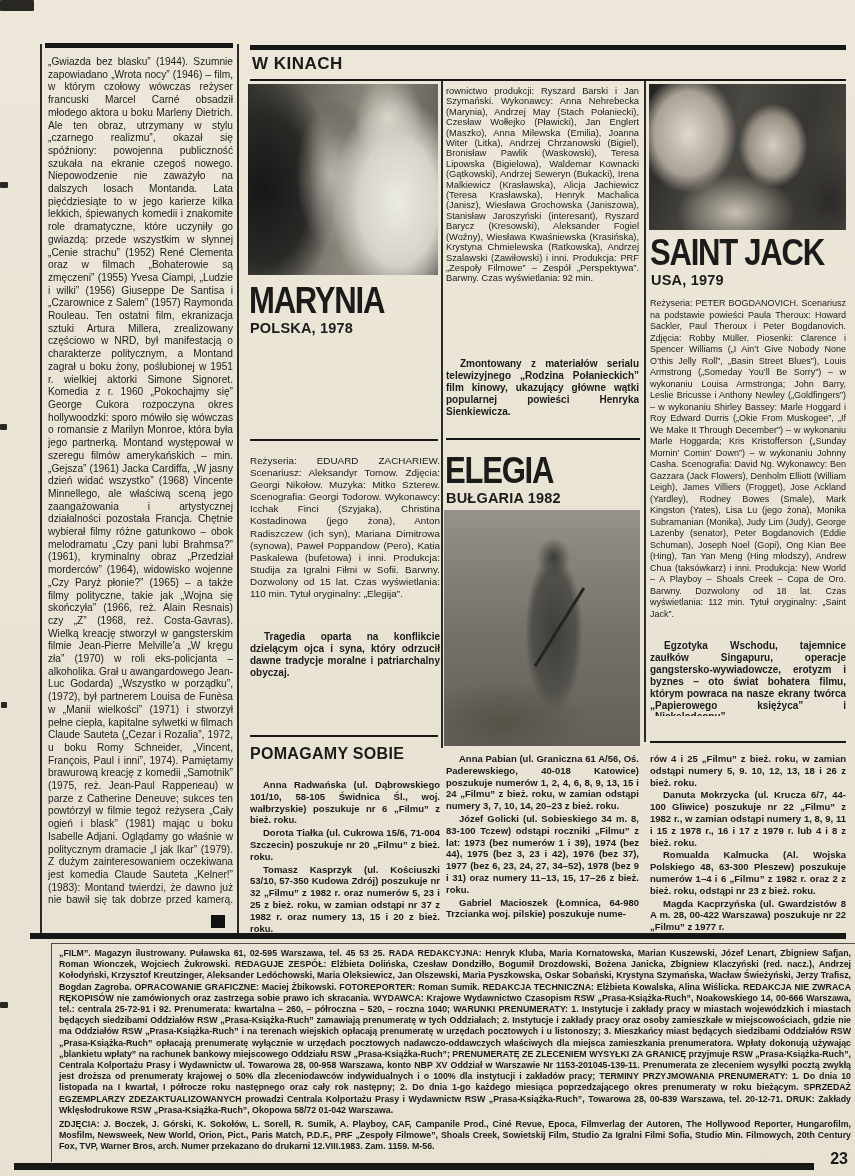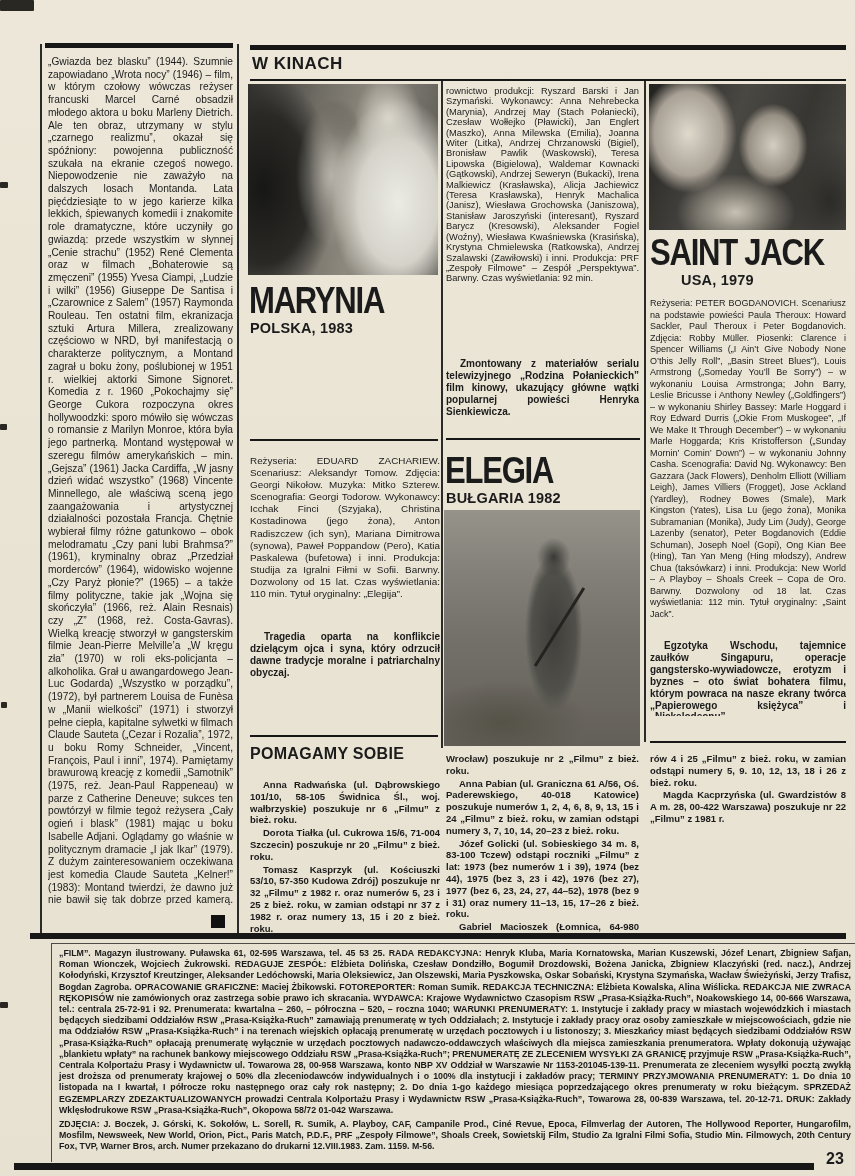--- a/index.html
+++ b/index.html
@@ -59,21 +59,21 @@
 
   <div class="abs photo" style="left:248px;top:84px;width:190px;height:191px;
               background:
                radial-gradient(95px 150px at 79% 62%, #e9e8e2 0%, #d3d1c8 42%, rgba(0,0,0,0) 70%),
                radial-gradient(55px 70px at 74% 18%, #d9d5cb 0%, rgba(0,0,0,0) 62%),
                radial-gradient(55px 110px at 44% 48%, #b5b1a8 0%, rgba(0,0,0,0) 65%),
                radial-gradient(40px 55px at 46% 26%, #5a564f 0%, rgba(0,0,0,0) 65%),
                radial-gradient(95px 150px at 8% 55%, #191917 0%, #2c2b28 50%, rgba(0,0,0,0) 78%),
                linear-gradient(100deg, #373632 0%, #6f6c64 32%, #8d897f 58%, #565450 100%);"></div>
   <div class="abs film-title" style="left:249px;top:282px;">MARYNIA</div>
-  <div class="abs film-sub" style="left:250px;top:320px;">POLSKA, 1983</div>
+  <div class="abs film-sub" style="left:250px;top:320px;">POLSKA, 1978</div>
 
   <div class="abs rule" style="left:250px;top:439px;width:188px;height:2px;"></div>
   <div class="abs cr cr-el" style="left:250px;top:455px;width:190px;height:160px;">Reżyseria: EDUARD ZACHARIEW. Scenariusz: Aleksandyr Tomow. Zdjęcia: Georgi Nikołow. Muzyka: Mitko Szterew. Scenografia: Georgi Todorow. Wykonawcy: Icchak Finci (Szyjaka), Christina Kostadinowa (jego żona), Anton Radiszczew (ich syn), Mariana Dimitrowa (synowa), Paweł Poppandow (Pero), Katia Paskalewa (bufetowa) i inni. Produkcja: Studija za Igralni Fiłmi w Sofii. Barwny. Dozwolony od 15 lat. Czas wyświetlania: 110 min. Tytuł oryginalny: „Elegija”.</div>
   <div class="abs lead" style="left:250px;top:631px;width:190px;height:60px;">Tragedia oparta na konflikcie dzielącym ojca i syna, który odrzucił dawne tradycje moralne i patriarchalny obyczaj.</div>
   <div class="abs rule" style="left:250px;top:735px;width:188px;height:2px;"></div>
   <div class="abs pom-header" style="left:250px;top:745px;">POMAGAMY SOBIE</div>
 
   <div class="abs pom" style="left:250px;top:779px;width:190px;height:158px;">
     <p>Anna Radwańska (ul. Dąbrowskiego 101/10, 58-105 Świdnica Śl., woj. wałbrzyskie) poszukuje nr 6 „Filmu” z bież. roku.</p>
     <p>Dorota Tiałka (ul. Cukrowa 15/6, 71-004 Szczecin) poszukuje nr 20 „Filmu” z bież. roku.</p>
@@ -89,47 +89,48 @@
   <div class="abs photo" style="left:444px;top:510px;width:196px;height:236px;
               background:
                radial-gradient(26px 30px at 56% 20%, #3b3a36 0%, rgba(0,0,0,0) 65%),
                radial-gradient(40px 110px at 56% 52%, #403f3b 0%, #52514b 55%, rgba(0,0,0,0) 72%),
                radial-gradient(120px 60px at 30% 90%, #565349 0%, rgba(0,0,0,0) 70%),
                linear-gradient(180deg, #96938a 0%, #84817a 25%, #73706a 55%, #64615a 100%);">
     <div style="position:absolute;left:58%;top:30%;width:3px;height:92px;background:#262522;transform:rotate(32deg);"></div>
   </div>
 
   <div class="abs pom" style="left:446px;top:753px;width:193px;height:184px;">
-    <p class="noindent">Wrocław) poszukuje nr 2 „Filmu” z bież. roku.</p>
     <p>Anna Pabian (ul. Graniczna 61 A/56, Oś. Paderewskiego, 40-018 Katowice) poszukuje numerów 1, 2, 4, 6, 8, 9, 13, 15 i 24 „Filmu” z bież. roku, w zamian odstąpi numery 3, 7, 10, 14, 20–23 z bież. roku.</p>
-    <p>Józef Golicki (ul. Sobieskiego 34 m. 8, 83-100 Tczew) odstąpi roczniki „Filmu” z lat: 1973 (bez numerów 1 i 39), 1974 (bez 44), 1975 (bez 3, 23 i 42), 1976 (bez 27), 1977 (bez 6, 23, 24, 27, 44–52), 1978 (bez 9 i 31) oraz numery 11–13, 15, 17–26 z bież. roku.</p>
+    <p>Józef Golicki (ul. Sobieskiego 34 m. 8, 83-100 Tczew) odstąpi roczniki „Filmu” z lat: 1973 (bez numerów 1 i 39), 1974 (bez 44), 1975 (bez 3, 23 i 42), 1976 (bez 37), 1977 (bez 6, 23, 24, 27, 34–52), 1978 (bez 9 i 31) oraz numery 11–13, 15, 17–26 z bież. roku.</p>
     <p>Gabriel Macioszek (Łomnica, 64-980 Trzcianka woj. pilskie) poszukuje nume-</p>
   </div>
 
   <div class="abs photo" style="left:649px;top:84px;width:197px;height:146px;
               background:
                radial-gradient(48px 58px at 63% 42%, #d2ccc0 0%, #968f84 52%, rgba(0,0,0,0) 72%),
                radial-gradient(62px 76px at 20% 34%, #ddd7ca 0%, #a8a095 55%, rgba(0,0,0,0) 78%),
                radial-gradient(85px 55px at 44% 88%, #c6c0b2 0%, rgba(0,0,0,0) 70%),
                radial-gradient(70px 90px at 92% 80%, #2e2d2a 0%, rgba(0,0,0,0) 70%),
                linear-gradient(110deg, #232321 0%, #4b4944 40%, #393733 68%, #53514b 100%);"></div>
   <div class="abs film-title" style="left:650px;top:234px;">SAINT JACK</div>
-  <div class="abs film-sub" style="left:681px;top:272px;text-align:center;">USA, 1979</div>
+  <div class="abs film-sub" style="left:651px;top:272px;text-align:center;">USA, 1979</div>
   <div class="abs cr cr-sj" style="left:650px;top:298px;width:196px;height:336px;">Reżyseria: PETER BOGDANOVICH. Scenariusz na podstawie powieści Paula Theroux: Howard Sackler, Paul Theroux i Peter Bogdanovich. Zdjęcia: Robby Müller. Piosenki: Clarence i Spencer Williams („I Ain’t Give Nobody None O’this Jelly Roll”, „Basin Street Blues”), Louis Armstrong („Someday You’ll Be Sorry”) – w wykonaniu Louisa Armstronga; John Barry, Leslie Bricusse i Anthony Newley („Goldfingers”) – w wykonaniu Shirley Bassey: Marle Hoggard i Roy Edward Durris („Okie From Muskogee”, „If We Make It Through December”) – w wykonaniu Marle Hoggarda; Kris Kristofferson („Sunday Mornin’ Comin’ Down”) – w wykonaniu Johnny Casha. Scenografia: David Ng. Wykonawcy: Ben Gazzara (Jack Flowers), Denholm Elliott (William Leigh), James Villiers (Frogget), Jose Ackland (Yardley), Rodney Bowes (Smale), Mark Kingston (Yates), Lisa Lu (jego żona), Monika Subramanian (Monika), Judy Lim (Judy), George Lazenby (senator), Peter Bogdanovich (Eddie Schuman), Joseph Noel (Gopi), Ong Kian Bee (Hing), Tan Yan Meng (Hing młodszy), Andrew Chua (taksówkarz) i inni. Produkcja: New World – A Playboy – Shoals Creek – Copa de Oro. Barwny. Dozwolony od 18 lat. Czas wyświetlania: 112 min. Tytuł oryginalny: „Saint Jack”.</div>
   <div class="abs lead" style="left:650px;top:640px;width:196px;height:76px;">Egzotyka Wschodu, tajemnice zaułków Singapuru, operacje gangstersko-wywiadowcze, erotyzm i byznes – oto świat bohatera filmu, którym powraca na nasze ekrany twórca „Papierowego księżyca” i „Nickelodeonu”.</div>
   <div class="abs rule" style="left:650px;top:741px;width:196px;height:2px;"></div>
 
   <div class="abs pom" style="left:650px;top:753px;width:196px;height:184px;">
     <p class="noindent">rów 4 i 25 „Filmu” z bież. roku, w zamian odstąpi numery 5, 9. 10, 12, 13, 18 i 26 z bież. roku.</p>
-    <p>Magda Kacprzyńska (ul. Gwardzistów 8 A m. 28, 00-422 Warszawa) poszukuje nr 22 „Filmu” z 1981 r.</p>
+    <p>Danuta Mokrzycka (ul. Krucza 6/7, 44-100 Gliwice) poszukuje nr 22 „Filmu” z 1982 r., w zamian odstąpi numery 1, 8, 9, 11 i 15 z 1978 r., 16 i 17 z 1979 r. lub 4 i 8 z bież. roku.</p>
+    <p>Romualda Kalmucka (Al. Wojska Polskiego 48, 63-300 Pleszew) poszukuje numerów 1–4 i 6 „Filmu” z 1982 r. oraz 2 z bież. roku, odstąpi nr 23 z bież. roku.</p>
+    <p>Magda Kacprzyńska (ul. Gwardzistów 8 A m. 28, 00-422 Warszawa) poszukuje nr 22 „Filmu” z 1977 r.</p>
   </div>
 
   <div class="abs rule" style="left:30px;top:933px;width:816px;height:6px;"></div>
   <div class="abs footerbox" style="left:38px;top:943px;width:806px;height:218px;margin-left:13px;">
     <div class="foot" style="padding:4px 7px 0 7px;height:212px;">
       <p>„FILM”. Magazyn ilustrowany. Puławska 61, 02-595 Warszawa, tel. 45 53 25. RADA REDAKCYJNA: Henryk Kluba, Maria Kornatowska, Marian Kuszewski, Józef Lenart, Zbigniew Safjan, Roman Wionczek, Wojciech Żukrowski. REDAGUJE ZESPÓŁ: Elżbieta Dolińska, Czesław Dondziłło, Bogumił Drozdowski, Bożena Janicka, Zbigniew Klaczyński (red. nacz.), Andrzej Kołodyński, Krzysztof Kreutzinger, Aleksander Ledóchowski, Maria Oleksiewicz, Jan Olszewski, Maria Pyszkowska, Oskar Sobański, Krystyna Szymańska, Wacław Świeżyński, Jerzy Trafisz, Bogdan Zagroba. OPRACOWANIE GRAFICZNE: Maciej Żbikowski. FOTOREPORTER: Roman Sumik. REDAKCJA TECHNICZNA: Elżbieta Kowalska, Alina Wiślicka. REDAKCJA NIE ZWRACA RĘKOPISÓW nie zamówionych oraz zastrzega sobie prawo ich skracania. WYDAWCA: Krajowe Wydawnictwo Czasopism RSW „Prasa-Książka-Ruch”, Noakowskiego 14, 00-666 Warszawa, tel.: centrala 25-72-91 i 92. Prenumerata: kwartalna – 260, – półroczna – 520, – roczna 1040; WARUNKI PRENUMERATY: 1. Instytucje i zakłady pracy w miastach wojewódzkich i miastach będących siedzibami Oddziałów RSW „Prasa-Książka-Ruch” zamawiają prenumeratę w tych Oddziałach; 2. Instytucje i zakłady pracy oraz osoby zamieszkałe w miejscowościach, gdzie nie ma Oddziałów RSW „Prasa-Książka-Ruch” i na terenach wiejskich opłacają prenumeratę w urzędach pocztowych i u listonoszy; 3. Mieszkańcy miast będących siedzibami Oddziałów RSW „Prasa-Książka-Ruch” opłacają prenumeratę wyłącznie w urzędach pocztowych nadawczo-oddawczych właściwych dla miejsca zamieszkania prenumeratora. Wpłaty dokonują używając „blankietu wpłaty” na rachunek bankowy miejscowego Oddziału RSW „Prasa-Książka-Ruch”; PRENUMERATĘ ZE ZLECENIEM WYSYŁKI ZA GRANICĘ przyjmuje RSW „Prasa-Książka-Ruch”, Centrala Kolportażu Prasy i Wydawnictw ul. Towarowa 28, 00-958 Warszawa, konto NBP XV Oddział w Warszawie Nr 1153-201045-139-11. Prenumerata ze zleceniem wysyłki pocztą zwykłą jest droższa od prenumeraty krajowej o 50% dla zleceniodawców indywidualnych i o 100% dla instytucji i zakładów pracy; TERMINY PRZYJMOWANIA PRENUMERATY: 1. Do dnia 10 listopada na I kwartał, I półrocze roku następnego oraz cały rok następny; 2. Do dnia 1-go każdego miesiąca poprzedzającego okres prenumeraty w roku bieżącym. SPRZEDAŻ EGZEMPLARZY ZDEZAKTUALIZOWANYCH prowadzi Centrala Kolportażu Prasy i Wydawnictw RSW „Prasa-Książka-Ruch”, Towarowa 28, 00-839 Warszawa, tel. 20-12-71. DRUK: Zakłady Wklęsłodrukowe RSW „Prasa-Książka-Ruch”, Okopowa 58/72 01-042 Warszawa.</p>
       <p>ZDJĘCIA: J. Boczek, J. Górski, K. Sokołów, L. Sorell, R. Sumik, A. Playboy, CAF, Campanile Prod., Ciné Revue, Epoca, Filmverlag der Autoren, The Hollywood Reporter, Hungarofilm, Mosfilm, Newsweek, New World, Orion, Pict., Paris Match, P.D.F., PRF „Zespoły Filmowe”, Shoals Creek, Sowietskij Film, Studio Za Igralni Filmi Sofia, Studio Min. Filmowych, 20th Century Fox, TVP, Warner Bros, arch. Numer przekazano do drukarni 12.VIII.1983. Zam. 1159. M-56.</p>
     </div>
   </div>
   <div class="abs rule" style="left:14px;top:1163px;width:800px;height:7px;"></div>
-  <div class="abs pagenum" style="left:822px;top:1150px;width:26px;text-align:center;">23</div>
+  <div class="abs pagenum" style="left:822px;top:1150px;width:26px;text-align:right;">23</div>
 
 </div>
 
 </body></html>

